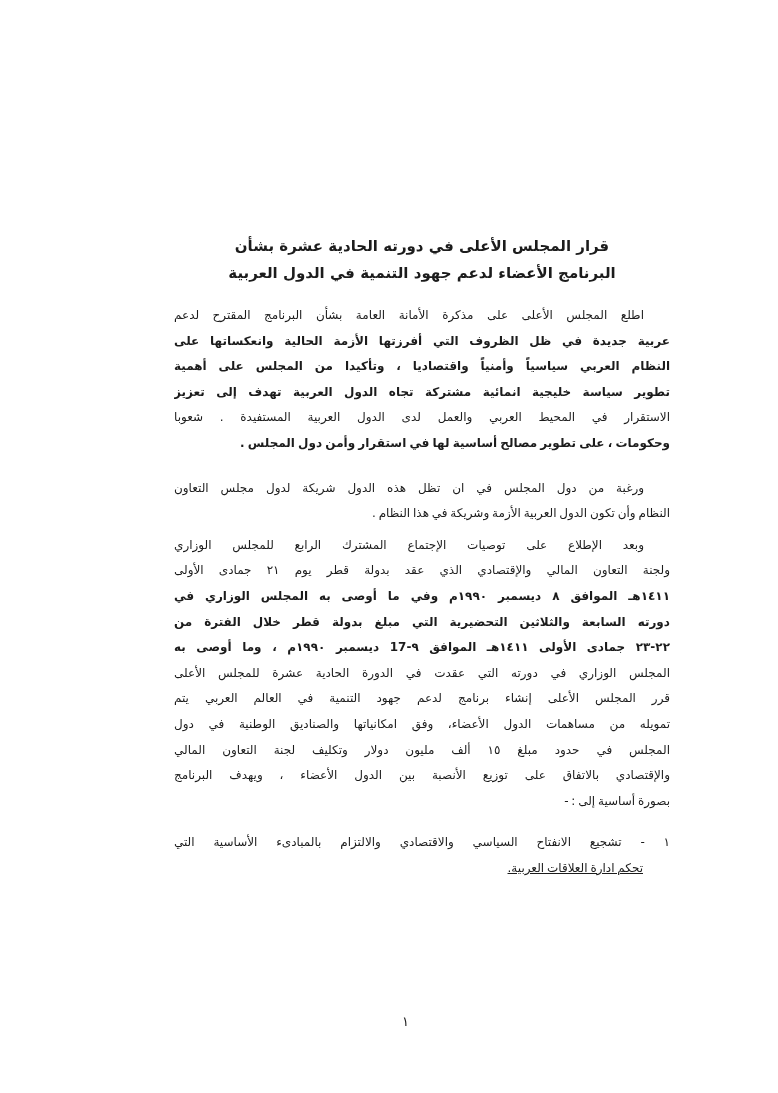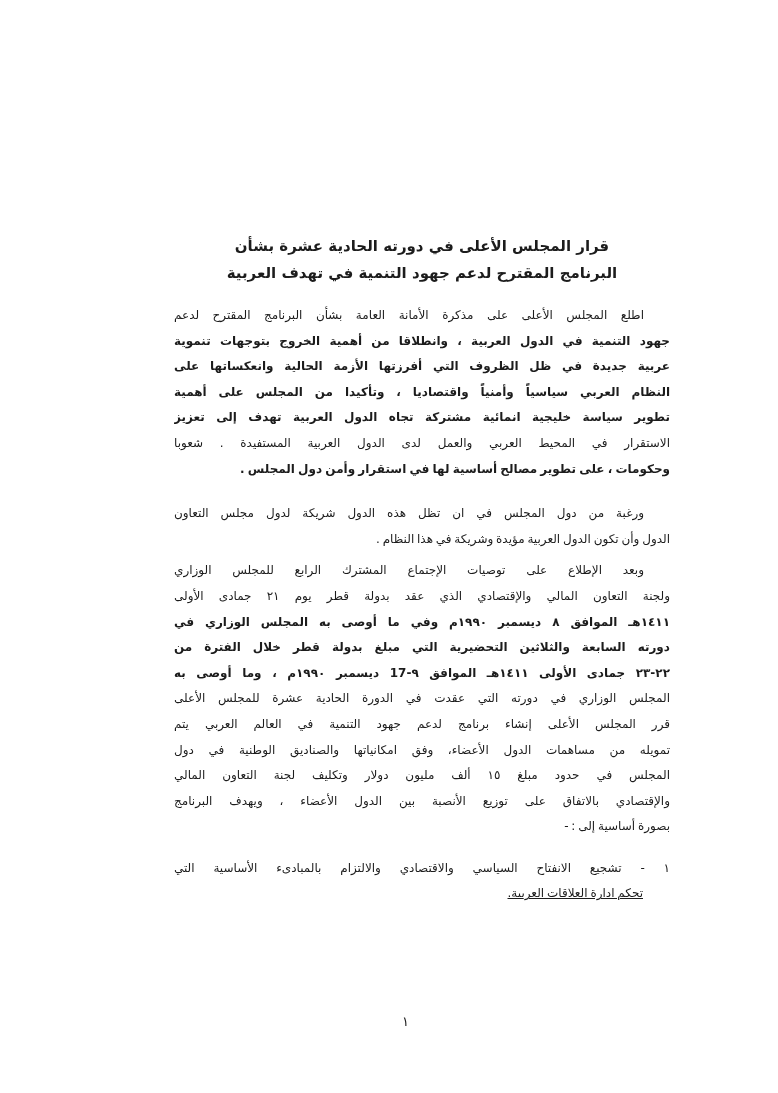--- a/index.html
+++ b/index.html
@@ -50,35 +50,34 @@
     color: #1c1c1c;
   }
 </style>
 </head>
 <body>
 
 <div class="page" data-name="scanned-document-page">
   <div class="doc" data-name="document-text-block">
     <div class="title" data-name="document-title">
       <div class="t-line" data-name="title-line-1">قرار المجلس الأعلى في دورته الحادية عشرة بشأن</div>
-      <div class="t-line" data-name="title-line-2">البرنامج المقترح لدعم جهود التنمية في تهدف العربية</div>
+      <div class="t-line" data-name="title-line-2">البرنامج الأعضاء لدعم جهود التنمية في الدول العربية</div>
     </div>
     <div class="doc-body" data-name="document-body">
         <div class="para" data-name="paragraph-1">
           <div class="line indent" data-name="text-line">اطلع المجلس الأعلى على مذكرة الأمانة العامة بشأن البرنامج المقترح لدعم</div>
-          <div class="line bold" data-name="text-line">جهود التنمية في الدول العربية ، وانطلاقا من أهمية الخروج بتوجهات تنموية</div>
           <div class="line bold" data-name="text-line">عربية جديدة في ظل الظروف التي أفرزتها الأزمة الحالية وانعكساتها على</div>
           <div class="line bold" data-name="text-line">النظام العربي سياسياً وأمنياً واقتصاديا ، وتأكيدا من المجلس على أهمية</div>
           <div class="line bold" data-name="text-line">تطوير سياسة خليجية انمائية مشتركة تجاه الدول العربية تهدف إلى تعزيز</div>
           <div class="line" data-name="text-line">الاستقرار في المحيط العربي والعمل لدى الدول العربية المستفيدة . شعوبا</div>
           <div class="line bold last" data-name="text-line">وحكومات ، على تطوير مصالح أساسية لها في استقرار وأمن دول المجلس .</div>
         </div>
         <div class="para" data-name="paragraph-2">
           <div class="line indent" data-name="text-line">ورغبة من دول المجلس في ان تظل هذه الدول شريكة لدول مجلس التعاون</div>
-          <div class="line last" data-name="text-line">الدول وأن تكون الدول العربية مؤيدة وشريكة في هذا النظام .</div>
+          <div class="line last" data-name="text-line">النظام وأن تكون الدول العربية الأزمة وشريكة في هذا النظام .</div>
         </div>
         <div class="para" data-name="paragraph-3">
           <div class="line indent" data-name="text-line">وبعد الإطلاع على توصيات الإجتماع المشترك الرابع للمجلس الوزاري</div>
           <div class="line" data-name="text-line">ولجنة التعاون المالي والإقتصادي الذي عقد بدولة قطر يوم ٢١ جمادى الأولى</div>
           <div class="line bold" data-name="text-line">١٤١١هـ الموافق ٨ ديسمبر ١٩٩٠م وفي ما أوصى به المجلس الوزاري في</div>
           <div class="line bold" data-name="text-line">دورته السابعة والثلاثين التحضيرية التي مبلغ بدولة قطر خلال الفترة من</div>
           <div class="line bold" data-name="text-line">٢٢-٢٣ جمادى الأولى ١٤١١هـ الموافق ٩-17 ديسمبر ١٩٩٠م ، وما أوصى به</div>
           <div class="line" data-name="text-line">المجلس الوزاري في دورته التي عقدت في الدورة الحادية عشرة للمجلس الأعلى</div>
           <div class="line" data-name="text-line">قرر المجلس الأعلى إنشاء برنامج لدعم جهود التنمية في العالم العربي يتم</div>
           <div class="line" data-name="text-line">تمويله من مساهمات الدول الأعضاء، وفق امكانياتها والصناديق الوطنية في دول</div>

